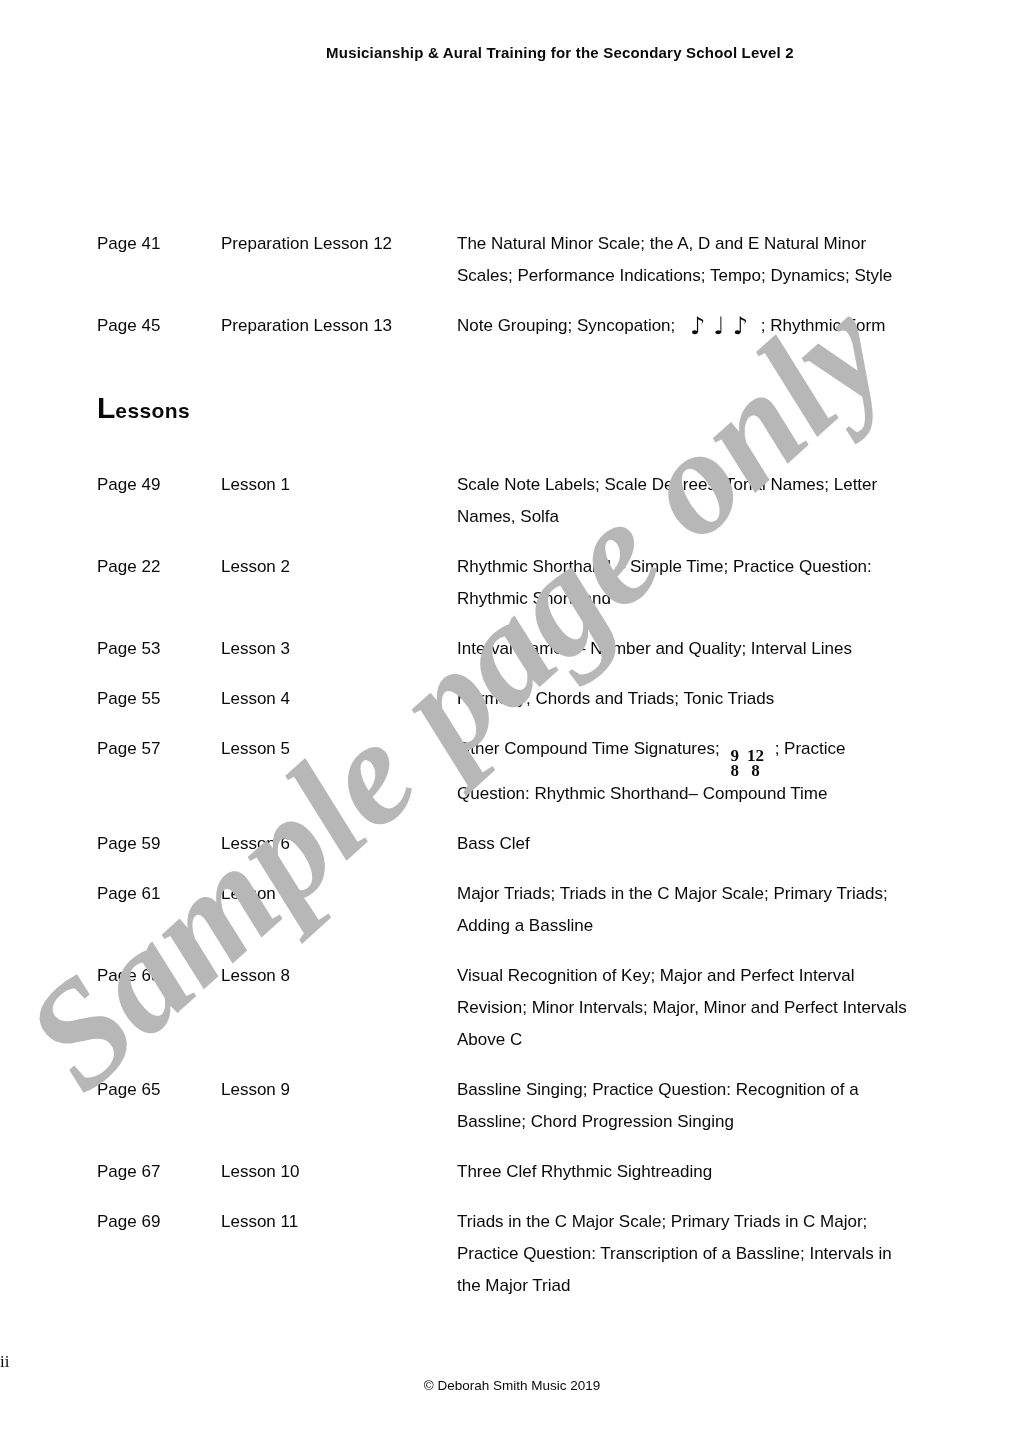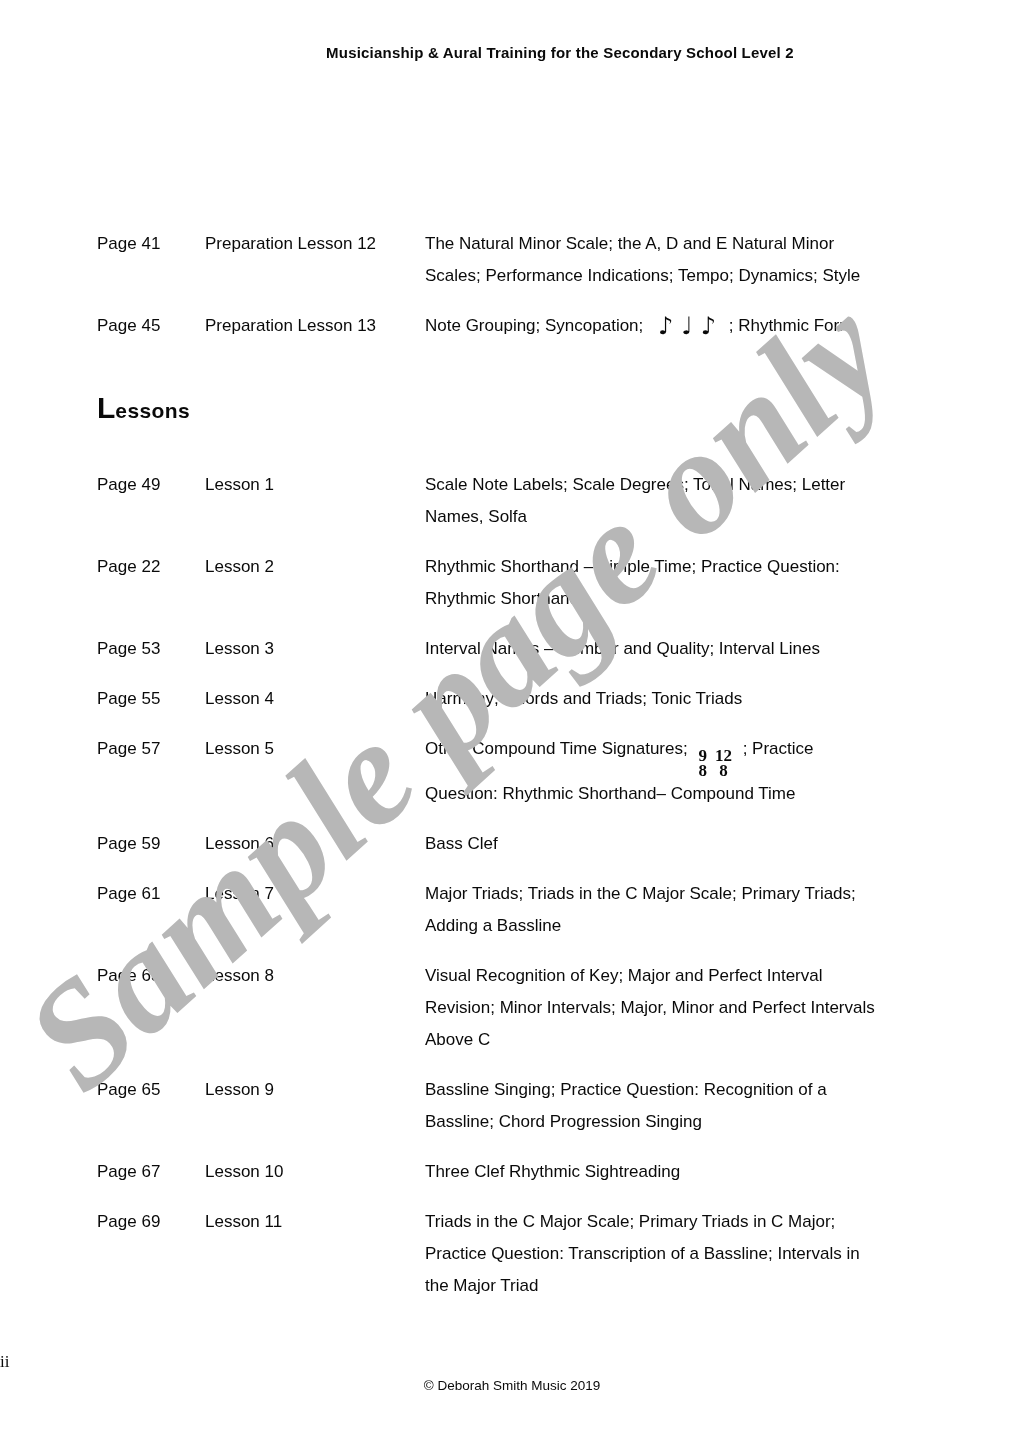--- a/index.html
+++ b/index.html
@@ -29,20 +29,21 @@
     left: 97px;
     top: 228px;
     width: 840px;
   }
   .toc-row {
     display: grid;
     grid-template-columns: 108px 220px 1fr;
     font-size: 17px;
     line-height: 32px;
     margin-bottom: 18px;
+    gap: 16px;
   }
   .desc-line { white-space: nowrap; }
   .lessons-heading {
     margin-top: 50px;
     margin-bottom: 40px;
     font-weight: bold;
     line-height: 32px;
   }
   .lessons-heading .initial { font-size: 30px; }
   .lessons-heading .rest { font-size: 21px; letter-spacing: 0.4px; }

